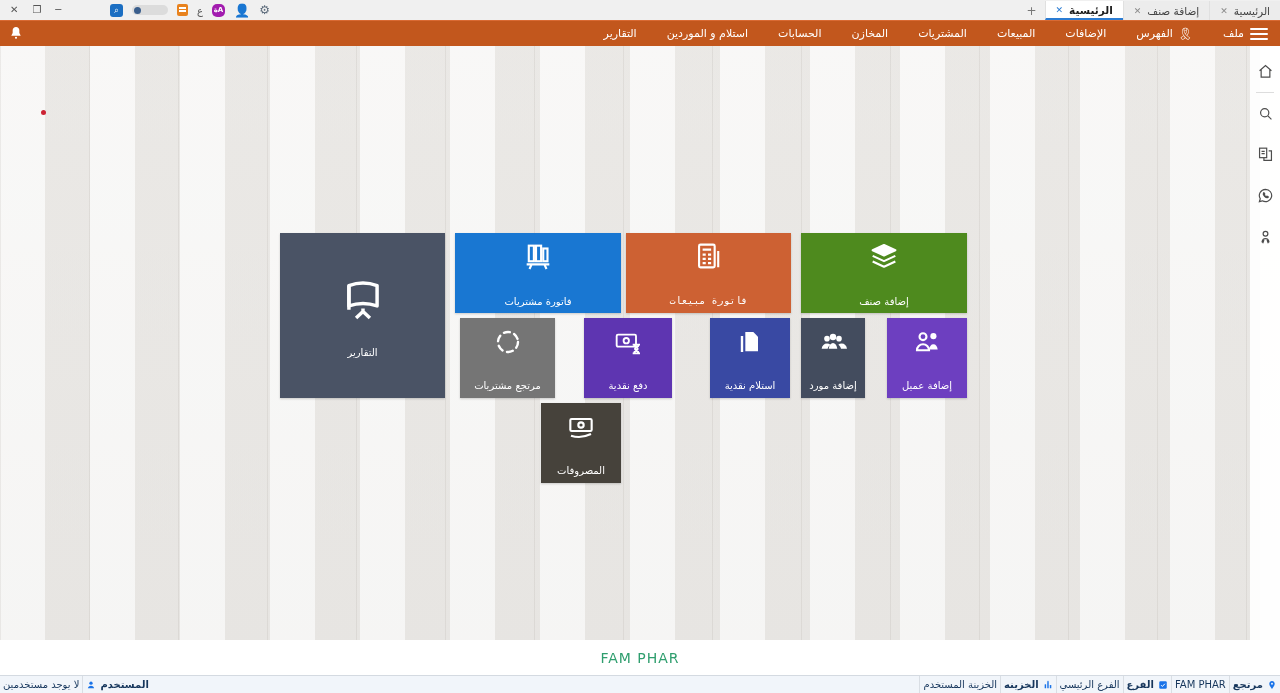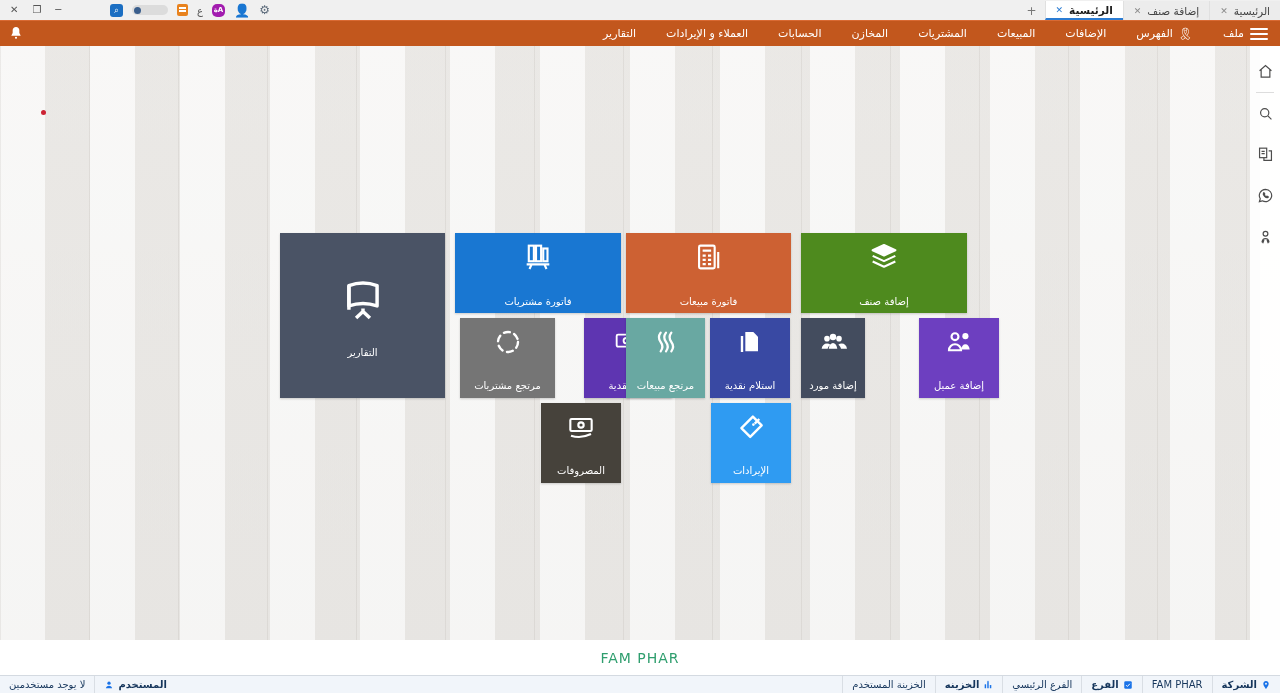--- a/index.html
+++ b/index.html
@@ -59,21 +59,21 @@
   .tile.large .ticon svg{width:52px;height:52px}
   .tile.wide .ticon svg{width:34px;height:34px}
 
   
   .brandband{position:absolute;top:640px;left:0;width:1280px;height:35px;background:#fff;display:flex;align-items:center;justify-content:center}
   .brand{color:#2f9e6e;font-size:14px;letter-spacing:1px}
 
   
   .statusbar{position:absolute;top:675px;left:0;width:1280px;height:18px;background:#f1f5fa;border-top:1px solid #d4dae1;display:flex;direction:rtl;justify-content:space-between;align-items:center;font-size:10px;color:#16365c}
   .sgroup{display:flex;direction:rtl;height:100%;align-items:center}
-  .seg{display:flex;direction:rtl;align-items:center;gap:4px;padding:0 9px;height:100%;border-left:1px solid #d9dee4;white-space:nowrap;font-weight:bold}
+  .seg{display:flex;direction:rtl;align-items:center;gap:4px;padding:0 3px;height:100%;border-left:1px solid #d9dee4;white-space:nowrap;font-weight:bold}
   .seg.plain{font-weight:normal}
   .sic{color:#1a73e8;font-size:10px;display:inline-flex}
   .sic svg{width:10px;height:10px}
 </style>
 </head>
 <body>
 
 <div class="titlebar">
   <div class="winctl">
     <span>✕</span>
@@ -131,21 +131,21 @@
     <span class="menu-item">
         <span>المشتريات</span>
       </span>
     <span class="menu-item">
         <span>المخازن</span>
       </span>
     <span class="menu-item">
         <span>الحسابات</span>
       </span>
     <span class="menu-item">
-        <span>العملاء و الإيرادات</span>
+        <span>استلام و الموردين</span>
       </span>
     <span class="menu-item">
         <span>التقارير</span>
       </span>
   </div>
   <div class="bellwrap">
     <svg width="16" height="16" viewBox="0 0 24 24" fill="#fff">
         <path d="M12 3c-3 0-5 2.2-5 5v4l-1.8 3.2c-.3.5 0 1 .6 1h12.4c.6 0 .9-.5.6-1L17 12V8c0-2.8-2-5-5-5z"></path>
         <circle cx="12" cy="19.2" r="1.6"></circle>
       </svg>
@@ -203,21 +203,21 @@
       <svg viewBox="0 0 24 24" fill="none" stroke="#fff" stroke-width="1.5">
           <rect x="5.5" y="4" width="3.6" height="11"></rect>
           <rect x="10.6" y="4" width="3.6" height="11"></rect>
           <rect x="15.7" y="6" width="3" height="9"></rect>
           <path d="M4 17.2h16M7.5 17.2 6 20.5M16.5 17.2l1.5 3.3"></path>
         </svg>
     </span>
     <span class="tlabel">فاتورة مشتريات</span>
   </div>
 
-  <div class="tile wide" style="left: 626px; top: 187px; width: 165px; height: 80px; background-color: rgb(205, 97, 51);">
+  <div class="tile wide" style="left: 626px; top: 187px; width: 165px; height: 80px; background-color: rgb(205, 97, 51); font-family: Liberation Mono, monospace;">
     <span class="ticon">
       <svg viewBox="0 0 24 24" fill="none" stroke="#fff" stroke-width="1.5">
           <rect x="5" y="4" width="11" height="16" rx="1"></rect>
           <path d="M7.5 7.5h6M7.5 11h2.2M11.3 11h2.2M7.5 14h2.2M11.3 14h2.2M7.5 17h2.2M11.3 17h2.2M18.5 8.5V20"></path>
         </svg>
     </span>
     <span class="tlabel">فاتورة مبيعات</span>
   </div>
 
   <div class="tile wide" style="left: 801px; top: 187px; width: 166px; height: 80px; background-color: rgb(78, 138, 30);">
@@ -244,30 +244,20 @@
     <span class="ticon">
       <svg viewBox="0 0 24 24" fill="none" stroke="#fff" stroke-width="1.4">
           <rect x="3.5" y="6.5" width="14.5" height="9" rx="1"></rect>
           <circle cx="10.7" cy="11" r="2"></circle>
           <path d="M15.5 14h5.5M15.5 20.5H21M16.5 14c0 1.8 2.8 2.3 2.8 3.2s-2.8 1.5-2.8 3.3M20 14c0 1.8-2.8 2.3-2.8 3.2s2.8 1.5 2.8 3.3"></path>
         </svg>
     </span>
     <span class="tlabel">دفع نقدية</span>
   </div>
 
-  <div class="tile" style="left: 626px; top: 272px; width: 79px; height: 80px; background-color: rgb(105, 168, 162);">
-    <span class="ticon">
-      <svg viewBox="0 0 24 24" fill="none" stroke="#fff" stroke-width="1.7" stroke-linecap="round">
-          <path d="M8 5q-2.6 3.5 0 7t0 7"></path>
-          <path d="M12 5q-2.6 3.5 0 7t0 7"></path>
-          <path d="M16 5q-2.6 3.5 0 7t0 7"></path>
-        </svg>
-    </span>
-    <span class="tlabel">مرتجع مبيعات</span>
-  </div>
 
   <div class="tile" style="left: 710px; top: 272px; width: 80px; height: 80px; background-color: rgb(57, 73, 163);">
     <span class="ticon">
       <svg viewBox="0 0 24 24">
           <path fill="#fff" d="M8.5 4.5h6l3.5 3.5v11h-9.5z"></path>
           <path d="M6 7.5v12" stroke="#fff" stroke-width="1.8"></path>
         </svg>
     </span>
     <span class="tlabel">استلام نقدية</span>
   </div>
@@ -277,21 +267,21 @@
       <svg viewBox="0 0 24 24" fill="#fff">
           <circle cx="7.5" cy="9.5" r="2.1"></circle>
           <circle cx="16.5" cy="9.5" r="2.1"></circle>
           <circle cx="12" cy="8.3" r="2.4"></circle>
           <path d="M3.5 17c.3-2.3 1.9-3.8 4-3.8 1 0 1.8.3 2.5.9-1 .7-1.7 1.7-2 2.9zM8.8 17c.4-2.6 1.6-4.2 3.2-4.2s2.8 1.6 3.2 4.2zM16 14.1c.7-.6 1.5-.9 2.5-.9 2.1 0 3.7 1.5 4 3.8h-4.5c-.3-1.2-1-2.2-2-2.9z"></path>
         </svg>
     </span>
     <span class="tlabel">إضافة مورد</span>
   </div>
 
-  <div class="tile" style="left: 919px; top: 272px; width: 80px; height: 80px; background-color: rgb(109, 63, 192);">
+  <div class="tile" style="left: 887px; top: 272px; width: 80px; height: 80px; background-color: rgb(109, 63, 192);">
     <span class="ticon">
       <svg viewBox="0 0 24 24">
           <circle cx="9" cy="8" r="2.6" fill="none" stroke="#fff" stroke-width="1.6"></circle>
           <path d="M4.5 18.2a4.5 4.5 0 0 1 9 0z" fill="none" stroke="#fff" stroke-width="1.6"></path>
           <circle cx="16.8" cy="7.6" r="2.3" fill="#fff"></circle>
           <path d="M13.6 17.6c.3-2.4 1.5-3.9 3.2-3.9 1.7 0 2.9 1.5 3.2 3.9z" fill="#fff"></path>
         </svg>
     </span>
     <span class="tlabel">إضافة عميل</span>
   </div>
@@ -300,45 +290,35 @@
     <span class="ticon">
       <svg viewBox="0 0 24 24" fill="none" stroke="#fff" stroke-width="1.6">
           <rect x="4" y="6" width="16" height="9" rx="1"></rect>
           <circle cx="12" cy="10.5" r="2"></circle>
           <path d="M4.5 18.5c5 1.6 10 1.2 15-1.2"></path>
         </svg>
     </span>
     <span class="tlabel">المصروفات</span>
   </div>
 
-  <div class="tile" style="left: 711px; top: 357px; width: 80px; height: 80px; background-color: rgb(47, 155, 242);">
-    <span class="ticon">
-      <svg viewBox="0 0 24 24">
-          <path d="M13.4 4.2 20 10.8l-8.6 8.6-6.6-6.6z" fill="none" stroke="#fff" stroke-width="1.8" stroke-linejoin="round"></path>
-          <path d="M14.8 9.4l3.4-3.4" stroke="#fff" stroke-width="1.8"></path>
-          <circle cx="13.8" cy="10.2" r="1" fill="#fff"></circle>
-        </svg>
-    </span>
-    <span class="tlabel">الإيرادات</span>
-  </div>
 </div>
 
 <div class="brandband">
   <span class="brand">FAM PHAR</span>
 </div>
 
 <div class="statusbar">
   <div class="sgroup">
     <div class="seg">
       <span class="sic">
         <svg viewBox="0 0 24 24" fill="#1a73e8">
             <path d="M12 2.5c-3.6 0-6.5 2.9-6.5 6.5 0 4.9 6.5 12.5 6.5 12.5s6.5-7.6 6.5-12.5c0-3.6-2.9-6.5-6.5-6.5zm0 8.8a2.3 2.3 0 1 1 0-4.6 2.3 2.3 0 0 1 0 4.6z"></path>
           </svg>
       </span>
-      <span>الشركة</span>
+      <span>مرتجع</span>
     </div>
     <div class="seg plain">
         <span>FAM PHAR</span>
       </div>
     <div class="seg">
       <span class="sic">
         <svg viewBox="0 0 24 24">
             <rect x="3" y="3" width="18" height="18" rx="3" fill="#1a73e8"></rect>
             <path d="M7.5 12.5l3 3 6-6.5" stroke="#fff" stroke-width="2.4" fill="none"></path>
           </svg>

